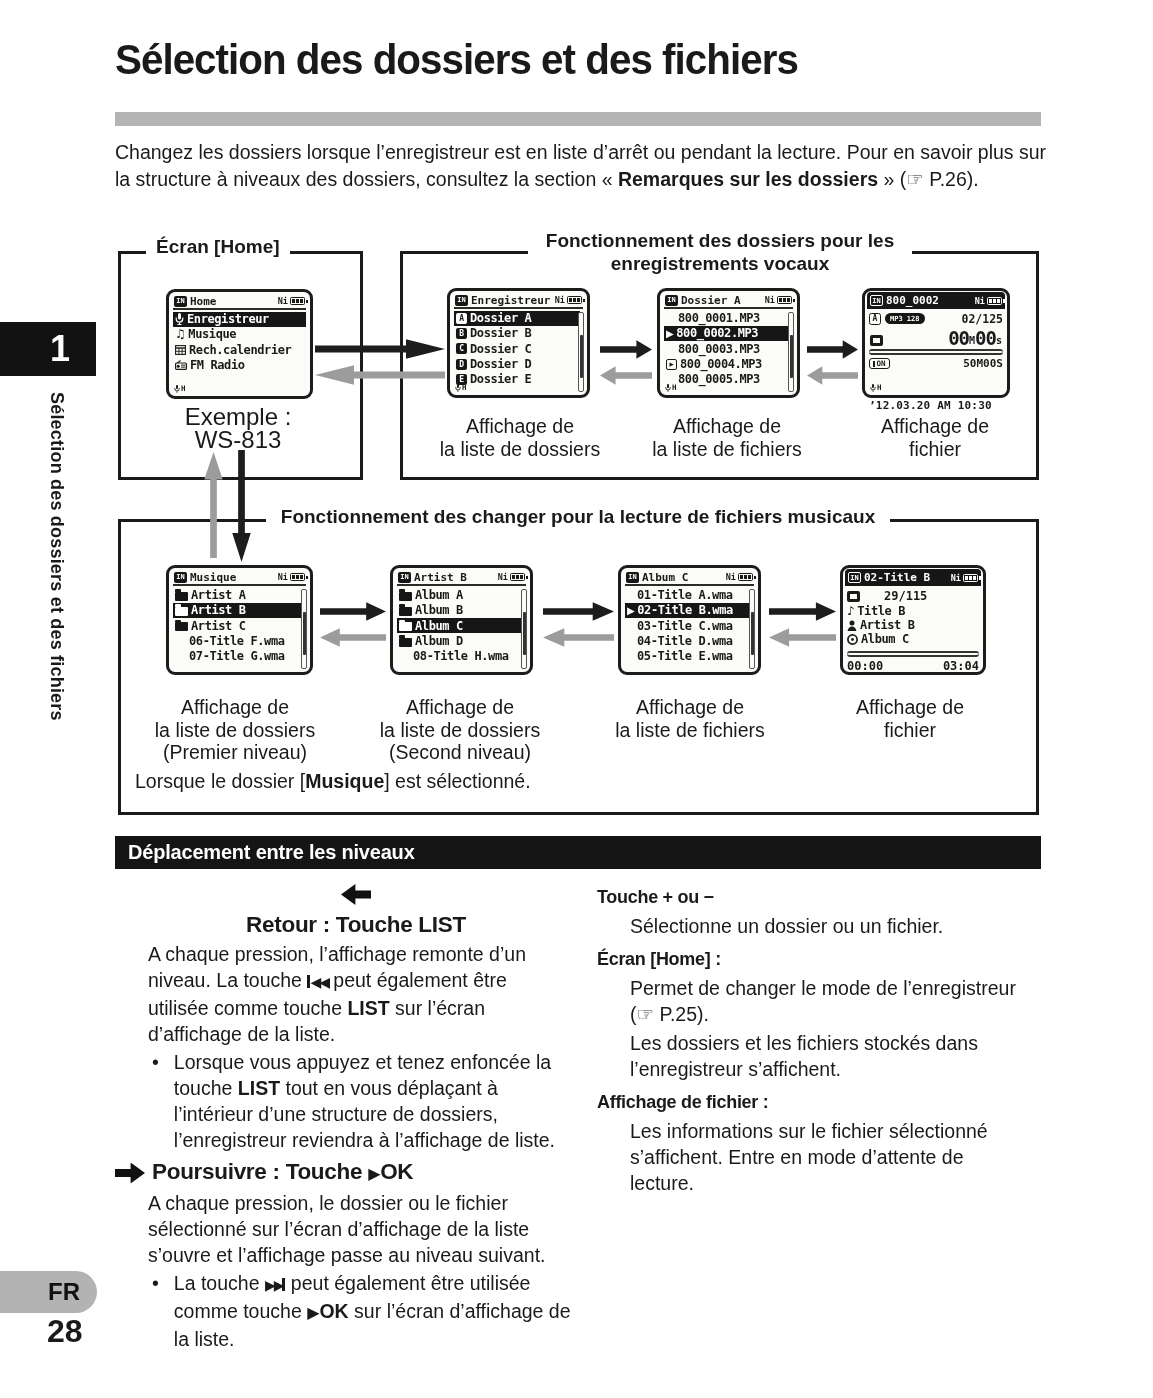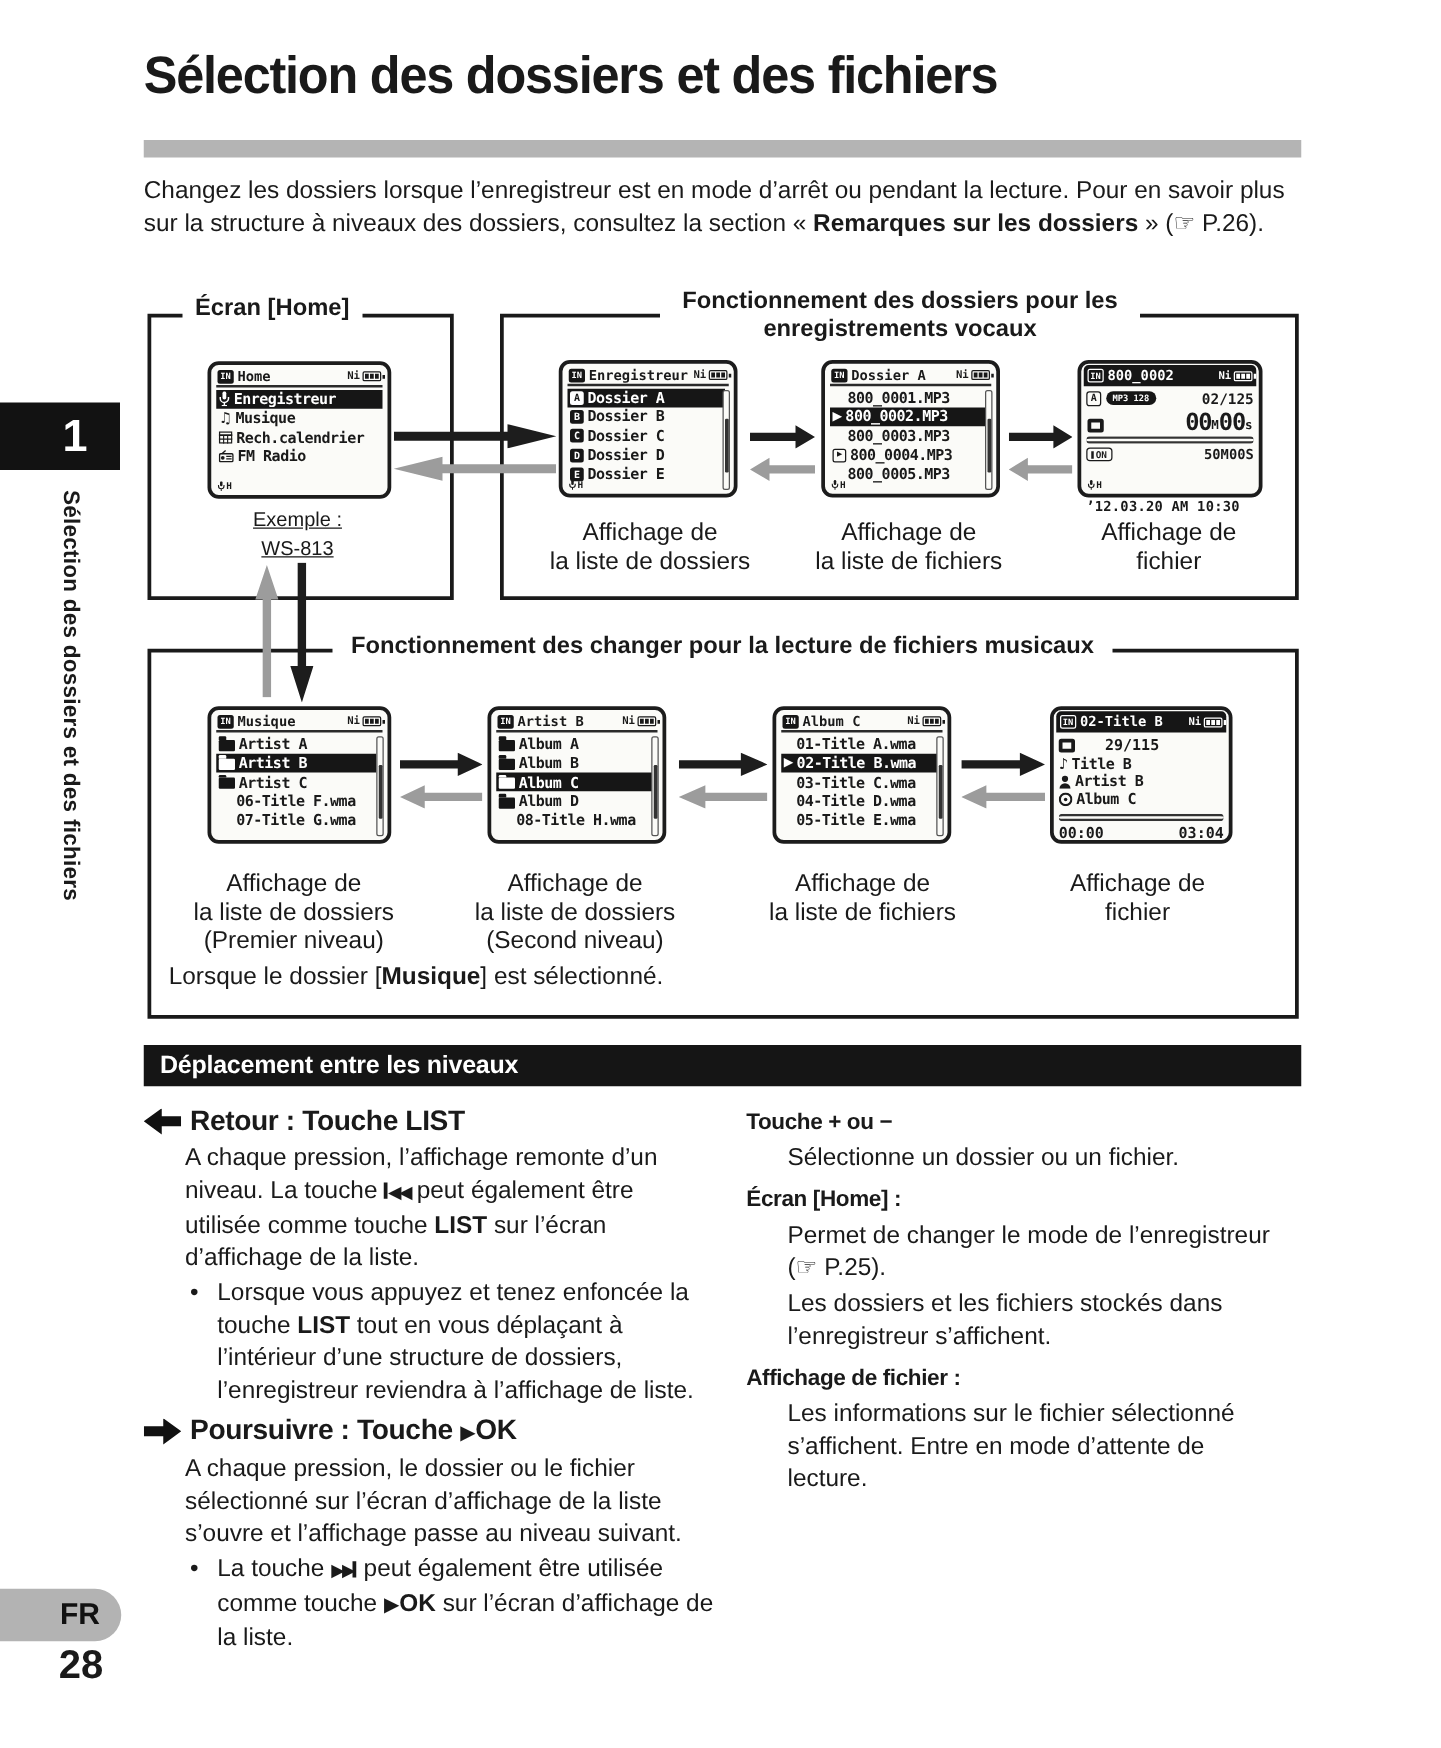--- a/index.html
+++ b/index.html
@@ -33,21 +33,21 @@
   #box-voice { left:400px; top:251px; width:639px; height:229px; }
   #box-music { left:118px; top:519px; width:921px; height:296px; }
   .box-label { position:absolute; background:#fff; font-weight:bold; font-size:19px;
     line-height:22.5px; text-align:center; padding:1px 10px; z-index:3; }
   #label-home  { left:146px; top:235px; }
   #label-voice { left:528px; top:229px; width:384px; }
   #label-music { left:266px; top:505px; width:624px; white-space:nowrap; }
 
   .caption { position:absolute; text-align:center; font-size:19.5px; line-height:22.5px;
     white-space:pre-line; }
-  #cap-exemple { left:138px; top:406px; width:200px; font-size:16px;text-decoration:underline; }
+  #cap-exemple { left:138px; top:406px; width:200px; font-size:24px; }
   #music-note-line { left:135px; top:770px; font-size:19.5px; }
 
   
   .arr { position:absolute; z-index:2; }
   .arr.black { background:#1d1d1d; }
   .arr.gray  { background:#9c9c9c; }
   .arr-right { clip-path:polygon(0 34%, 70% 34%, 70% 6%, 100% 50%, 70% 94%, 70% 66%, 0 66%); }
   .arr-left  { clip-path:polygon(100% 34%, 30% 34%, 30% 6%, 0 50%, 30% 94%, 30% 66%, 100% 66%); }
   .arr-up    { clip-path:polygon(34% 100%, 34% 26%, 6% 26%, 50% 0, 94% 26%, 66% 26%, 66% 100%); }
   .arr-down  { clip-path:polygon(34% 0, 34% 74%, 6% 74%, 50% 100%, 94% 74%, 66% 74%, 66% 0); }
@@ -152,21 +152,21 @@
 </head>
 <body>
 
 <div class="abs" id="chapter-tab">
   <span>1</span>
 </div>
 <div class="abs" id="chapter-vertical">Sélection des dossiers et des fichiers</div>
 
 <h1 class="abs" id="page-title">Sélection des dossiers et des fichiers</h1>
 <div class="abs" id="title-bar"></div>
-<p class="abs" id="intro"><span>Changez les dossiers lorsque l’enregistreur est en mode d’arrêt ou pendant la lecture. Pour en savoir plus sur la structure à niveaux des dossiers, consultez la section « </span><b class="inlineb">Remarques sur les dossiers</b><span> » (☞ P.26).</span></p>
+<p class="abs" id="intro"><span>Changez les dossiers lorsque l’enregistreur est en liste d’arrêt ou pendant la lecture. Pour en savoir plus sur la structure à niveaux des dossiers, consultez la section « </span><b class="inlineb">Remarques sur les dossiers</b><span> » (☞ P.26).</span></p>
 
 <div class="frame" id="box-home"></div>
 <div class="frame" id="box-voice"></div>
 <div class="frame" id="box-music"></div>
 
 <div class="box-label" id="label-home"><span>Écran [</span><b>Home</b><span>]</span></div>
 <div class="box-label" id="label-voice">Fonctionnement des dossiers pour les enregistrements vocaux</div>
 <div class="box-label" id="label-music">Fonctionnement des changer pour la lecture de fichiers musicaux</div>
 
 <span class="arr black arr-right" style="left:315px;top:338px;width:130px;height:22px;"></span>
@@ -581,21 +581,21 @@
 <div class="caption" style="left:585px;top:696px;width:210px;">Affichage de
 la liste de fichiers</div>
 <div class="caption" style="left:805px;top:696px;width:210px;">Affichage de
 fichier</div>
 
 <div class="abs" id="music-note-line"><span>Lorsque le dossier [</span><b class="inlineb">Musique</b><span>] est sélectionné.</span></div>
 
 <div class="abs" id="section-bar">Déplacement entre les niveaux</div>
 
 <div class="col" id="left-col">
-  <div class="h-arrow" style="margin-top:0;">
+  <div class="h-arrow" style="margin-top:0;flex-direction:column;">
     <span class="fat left"></span>
     <span>Retour : Touche LIST</span>
   </div>
   <p class="body"><span>A chaque pression, l’affichage remonte d’un niveau. La touche </span><span class="skipback"><span class="vbar"></span><span>◀◀</span></span><span> peut également être utilisée comme touche </span><b class="inlineb">LIST</b><span> sur l’écran d’affichage de la liste.</span></p>
   <div class="bullet">
     <span class="dot">•</span>
     <span><span>Lorsque vous appuyez et tenez enfoncée la touche </span><b class="inlineb">LIST</b><span> tout en vous déplaçant à l’intérieur d’une structure de dossiers, l’enregistreur reviendra à l’affichage de liste.</span></span>
   </div>
   <div class="h-arrow">
     <span class="fat right"></span>

